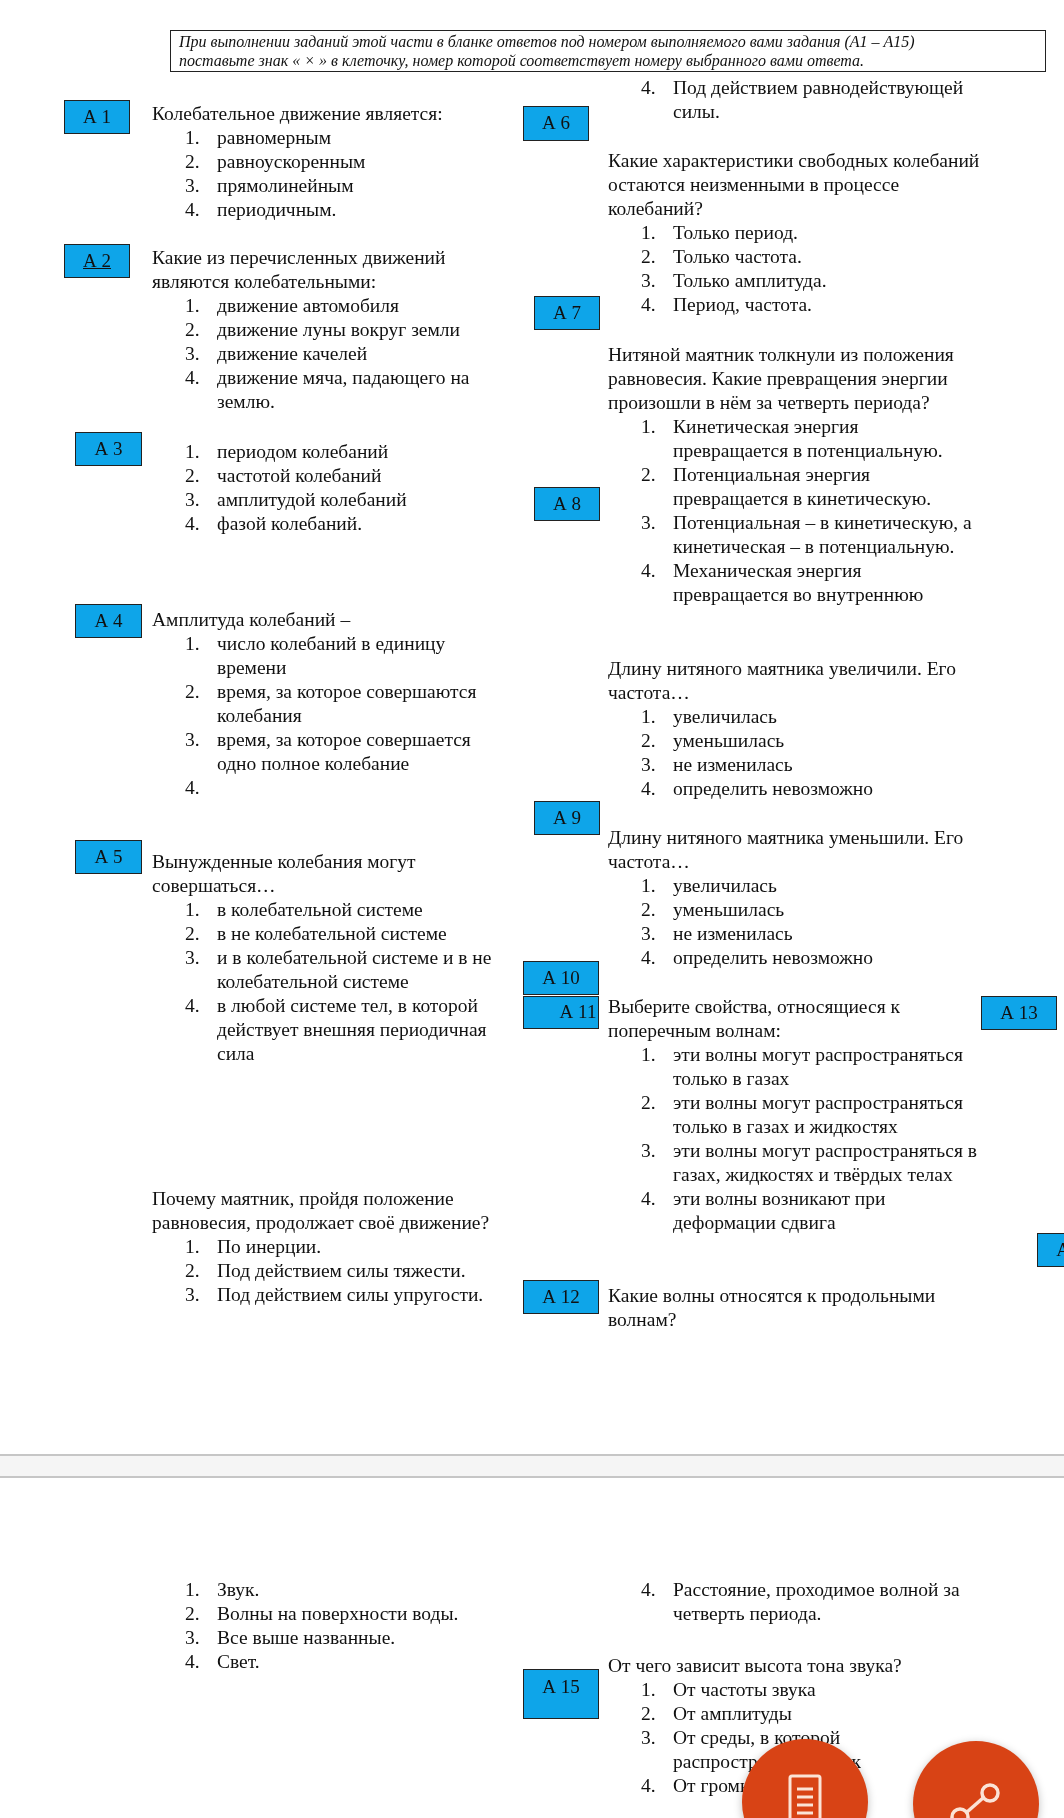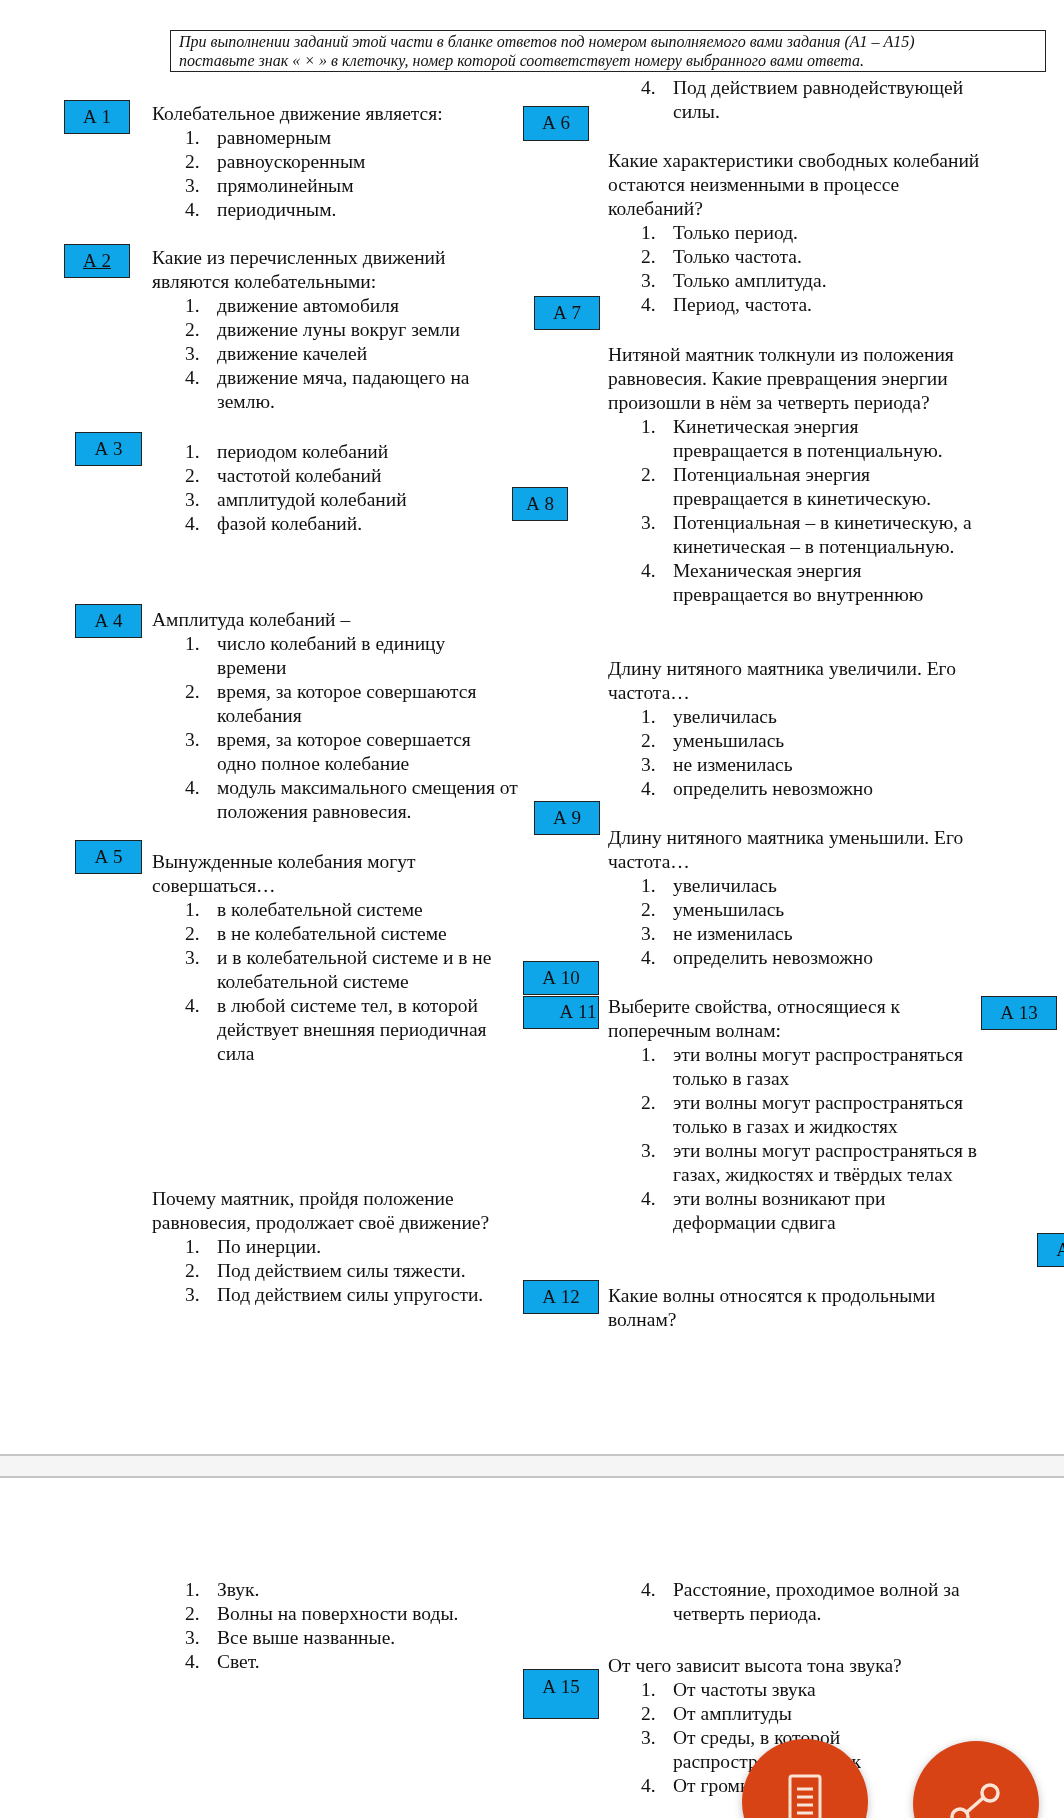--- a/index.html
+++ b/index.html
@@ -41,21 +41,21 @@
   <div>поставьте знак « × » в клеточку, номер которой соответствует номеру выбранного вами ответа.</div>
 </div>
 
 <div class="qbox" style="left:64px;top:100px;width:66px;height:34px;line-height:31px;">А 1</div>
 <div class="qbox" style="left:64px;top:244px;width:66px;height:34px;line-height:31px;text-decoration:underline;">А 2</div>
 <div class="qbox" style="left:75px;top:432px;width:67px;height:34px;line-height:31px;">А 3</div>
 <div class="qbox" style="left:75px;top:604px;width:67px;height:34px;line-height:31px;">А 4</div>
 <div class="qbox" style="left:75px;top:840px;width:67px;height:34px;line-height:31px;">А 5</div>
 <div class="qbox" style="left:523px;top:106px;width:66px;height:35px;line-height:32px;">А 6</div>
 <div class="qbox" style="left:534px;top:296px;width:66px;height:34px;line-height:31px;">А 7</div>
-<div class="qbox" style="left:512px;top:487px;width:56px;height:34px;line-height:31px;">А 8</div>
+<div class="qbox" style="left:534px;top:487px;width:66px;height:34px;line-height:31px;">А 8</div>
 <div class="qbox" style="left:534px;top:801px;width:66px;height:34px;line-height:31px;">А 9</div>
 <div class="qbox" style="left:523px;top:961px;width:76px;height:34px;line-height:31px;">А 10</div>
 <div class="qbox" style="left:523px;top:996px;width:76px;height:33px;line-height:30px;padding-left:34px;">А 11</div>
 <div class="qbox" style="left:523px;top:1280px;width:76px;height:34px;line-height:31px;">А 12</div>
 <div class="qbox" style="left:981px;top:996px;width:76px;height:34px;line-height:31px;">А 13</div>
 <div class="qbox" style="left:1037px;top:1233px;width:76px;height:34px;line-height:31px;">А 14</div>
 <div class="qbox" style="left:523px;top:1653px;width:76px;height:50px;line-height:34px;margin-top:16px;">А 15</div>
 
 <div class="q" style="left:152px;top:102px;width:360px;">
   <span class="stem">Колебательное движение является:</span>
@@ -85,21 +85,21 @@
     <li><span class="num">4.</span><span>фазой колебаний.</span></li>
   </ol>
 </div>
 
 <div class="q" style="left:152px;top:608px;width:385px;">
   <span class="stem">Амплитуда колебаний –</span>
   <ol style="width:355px;">
     <li><span class="num">1.</span><span>число колебаний в единицу времени</span></li>
     <li><span class="num">2.</span><span>время, за которое совершаются колебания</span></li>
     <li><span class="num">3.</span><span>время, за которое совершается одно полное колебание</span></li>
-    <li style="width:330px;"><span class="num">4.</span><span>модуль максимального смещения от положения равновесия.</span></li>
+    <li style="width:330px;"><span class="num">4.</span></li>
   </ol>
 </div>
 
 <div class="q" style="left:152px;top:850px;width:360px;">
   <span class="stem" style="width:300px;">Вынужденные колебания могут совершаться…</span>
   <ol>
     <li><span class="num">1.</span><span>в колебательной системе</span></li>
     <li><span class="num">2.</span><span>в не колебательной системе</span></li>
     <li style="width:300px;"><span class="num">3.</span><span>и в колебательной системе и в не колебательной системе</span></li>
     <li style="width:300px;"><span class="num">4.</span><span>в любой системе тел, в которой действует внешняя периодичная сила</span></li>

